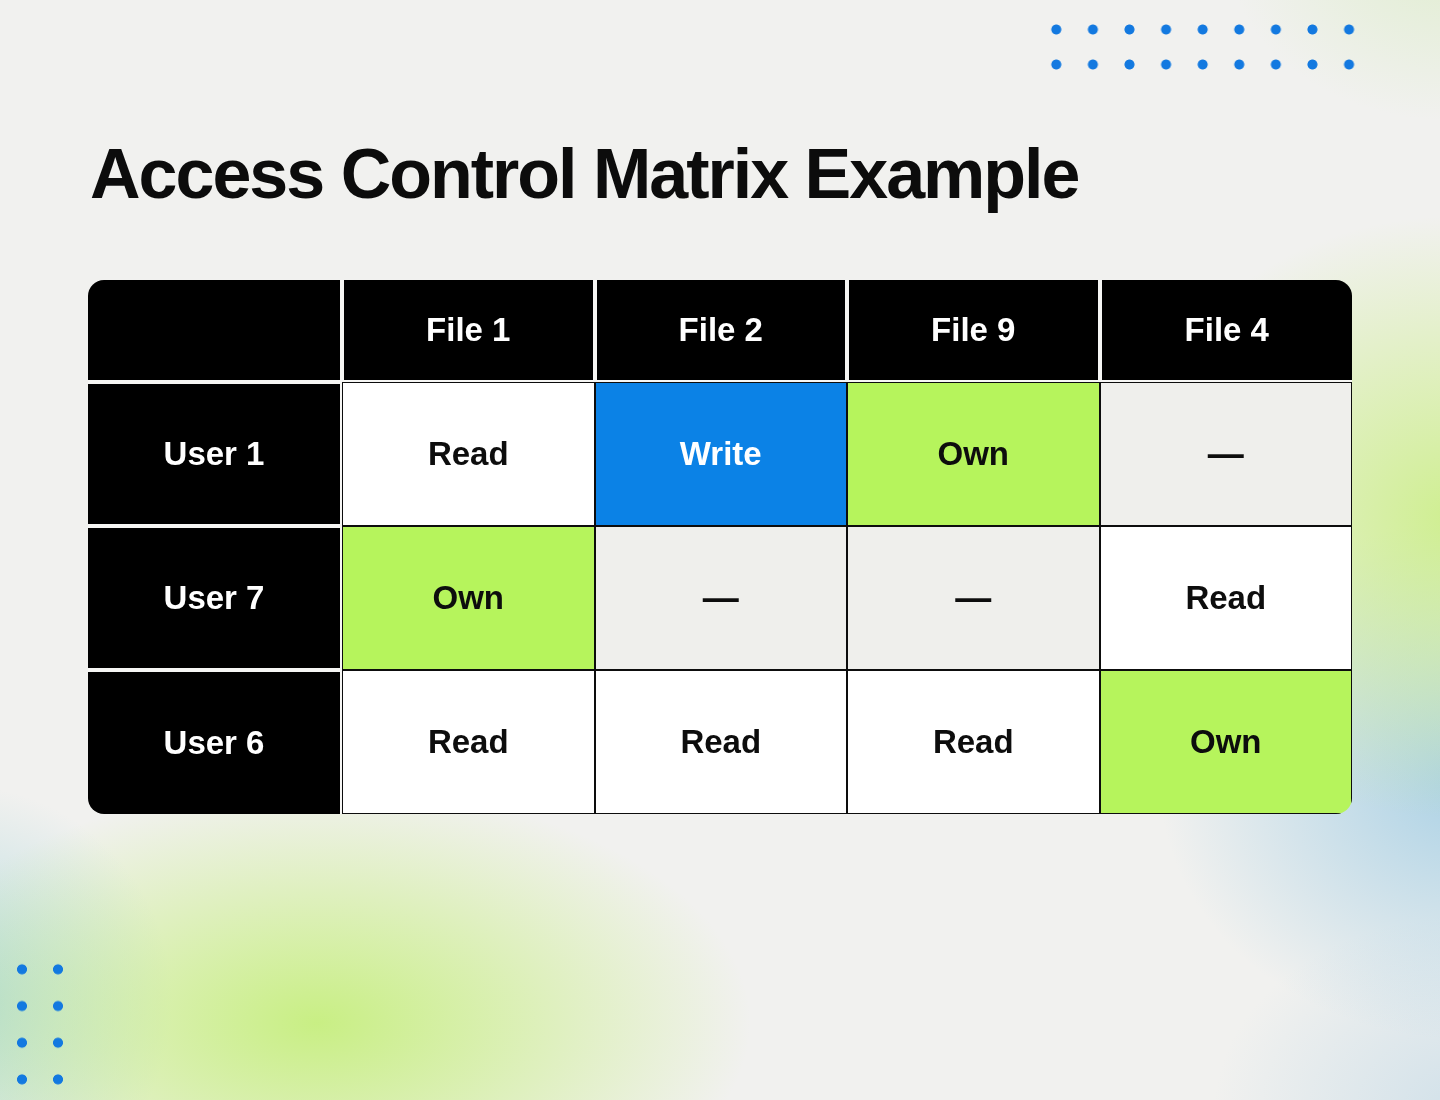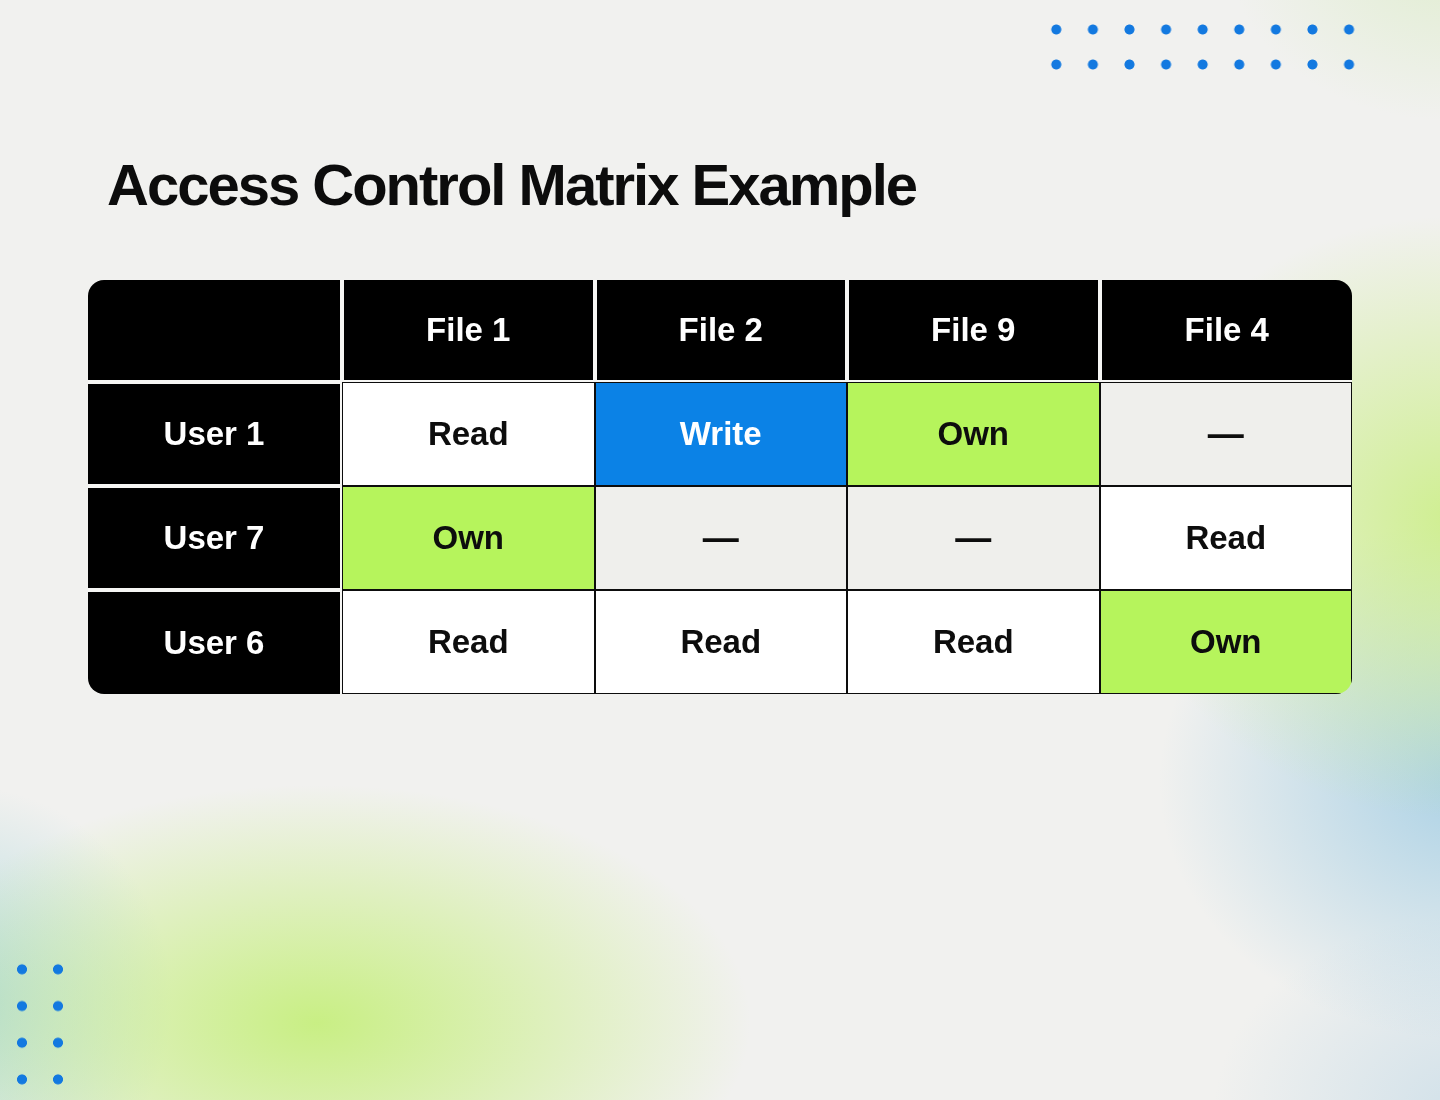--- a/index.html
+++ b/index.html
@@ -13,22 +13,22 @@
       radial-gradient(480px 430px at 101% 47%,  rgba(201,238,128,0.85), rgba(201,238,128,0) 70%),
       radial-gradient(430px 360px at 102% 71%,  rgba(133,192,224,0.65), rgba(133,192,224,0) 72%),
       radial-gradient(620px 340px at 22% 93%,   rgba(187,238,96,0.75),  rgba(187,238,96,0) 70%),
       radial-gradient(300px 300px at -3% 91%,   rgba(125,198,208,0.55), rgba(125,198,208,0) 72%),
       radial-gradient(340px 260px at 102% 101%, rgba(160,200,225,0.40), rgba(160,200,225,0) 75%),
       radial-gradient(300px 220px at 101% -4%,  rgba(208,234,178,0.50), rgba(208,234,178,0) 75%),
       #f1f1ef;
   }
 
   .page-title {
-    position: absolute; left: 90px; top: 138px; margin: 17px;
-    font-size: 58px; font-weight: 700; letter-spacing: -2px;
+    position: absolute; left: 90px; top: 138px; margin: 0;
+    font-size: 70px; font-weight: 700; letter-spacing: -2px;
     color: #0c0c0c; line-height: 1.05; white-space: nowrap;
   }
 
   
   .dot-grid { position: absolute; pointer-events: none; }
   .dot-grid-tr {
     left: 1038px; top: 12px; width: 330px; height: 70px;
     background-image: radial-gradient(circle, var(--dot-blue) 4.6px, rgba(0,0,0,0) 5.4px);
     background-size: 36.6px 35px;
   }
@@ -44,21 +44,21 @@
   }
   table.matrix {
     border-collapse: separate; border-spacing: 0;
     table-layout: fixed; width: 1264px;
   }
   .matrix th, .matrix td {
     padding: 0; text-align: center; vertical-align: middle;
     font-size: 33px; overflow: hidden;
   }
   .matrix thead tr { height: 102px; margin-left: 36px; }
-  .matrix tbody tr { height: 104px; }
+  .matrix tbody tr { height: 144px; }
 
   .hcell {
     background: #000; color: #fff; font-weight: 700;
     border: 2px solid #f6f6f4;
   }
   .matrix thead .hcell { border-top-width: 0; }
   .matrix .col-first { border-left-width: 0; }
   .matrix thead th:last-child { border-right-width: 0; }
   .matrix tbody tr:last-child .hcell { border-bottom-width: 0; }
 

